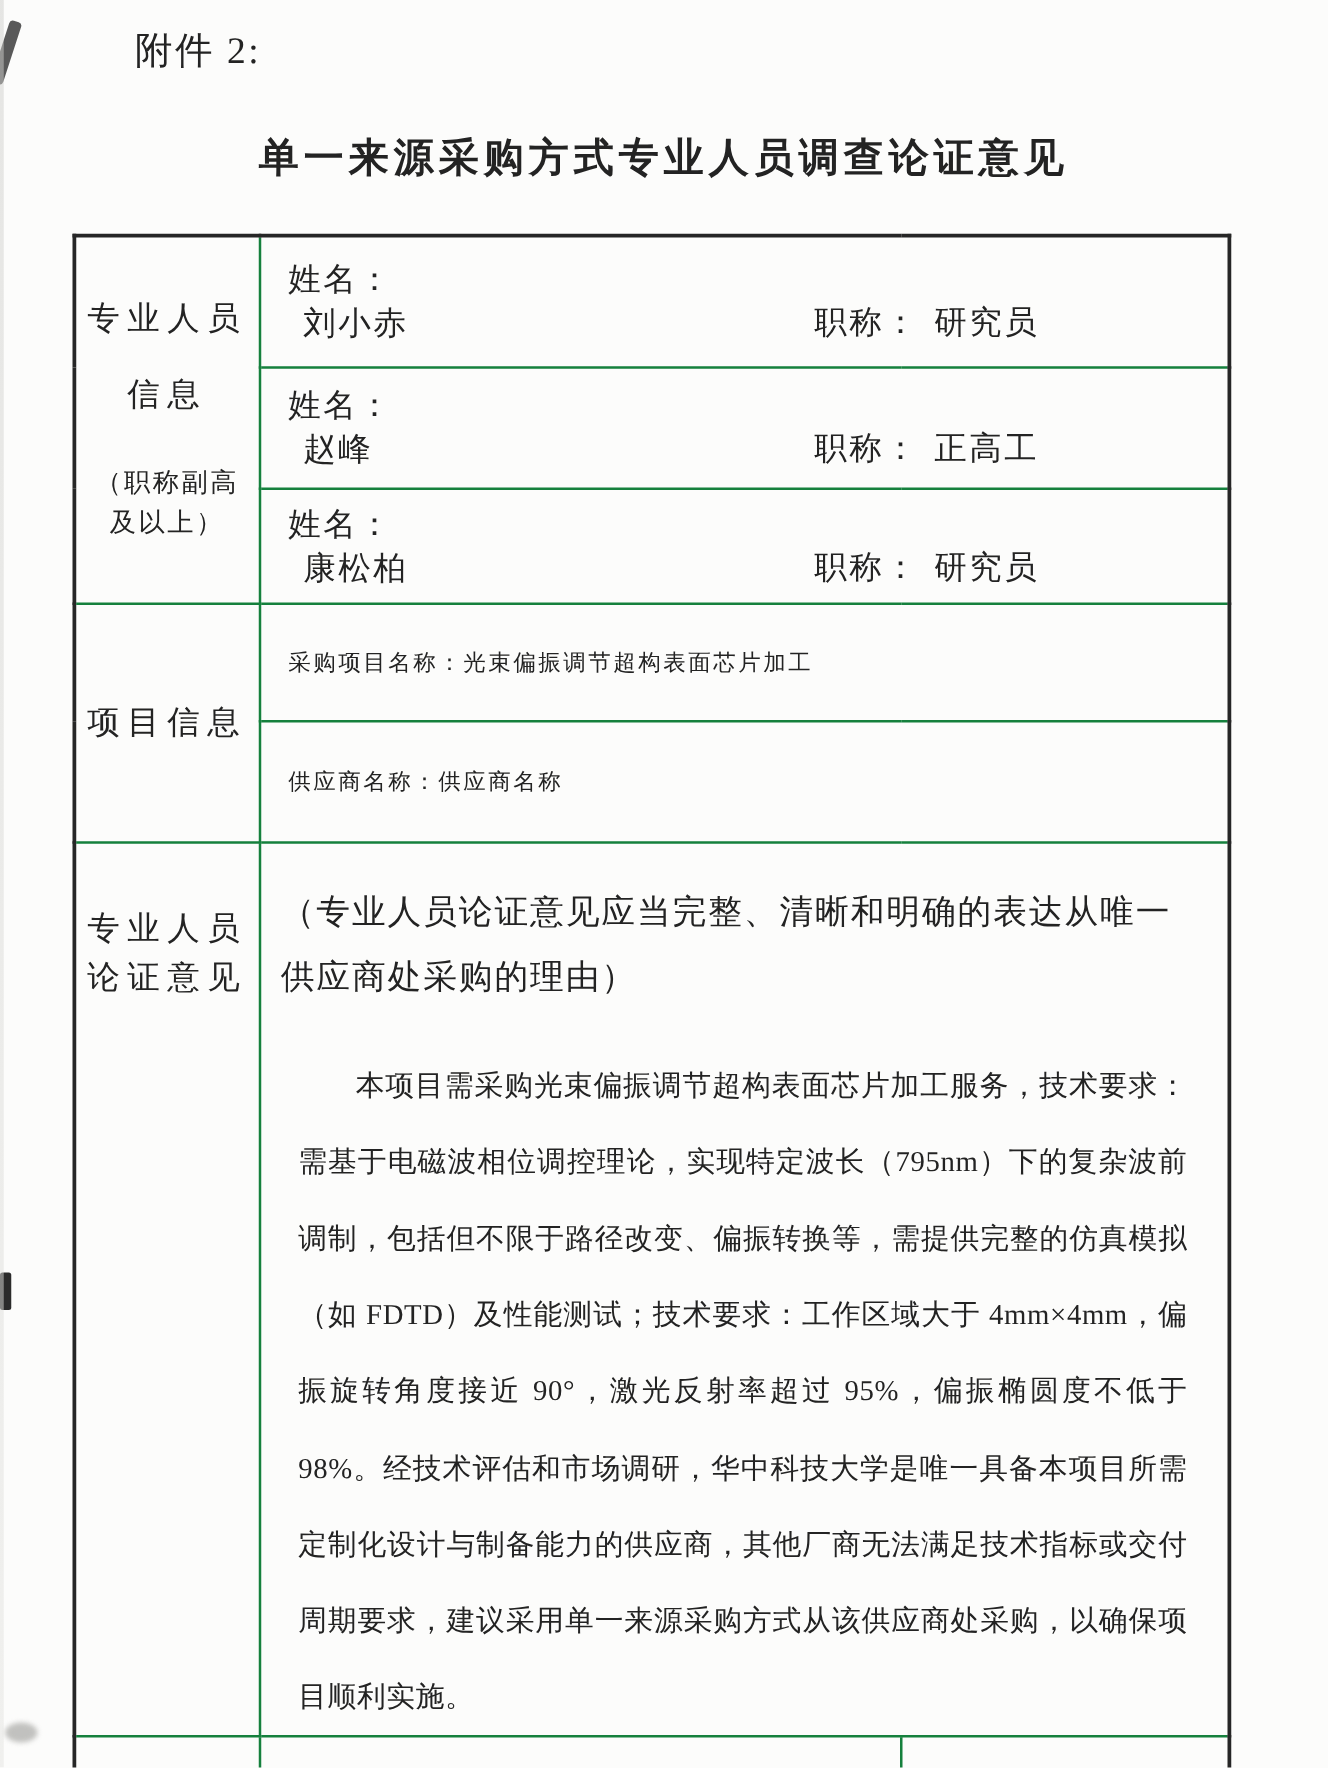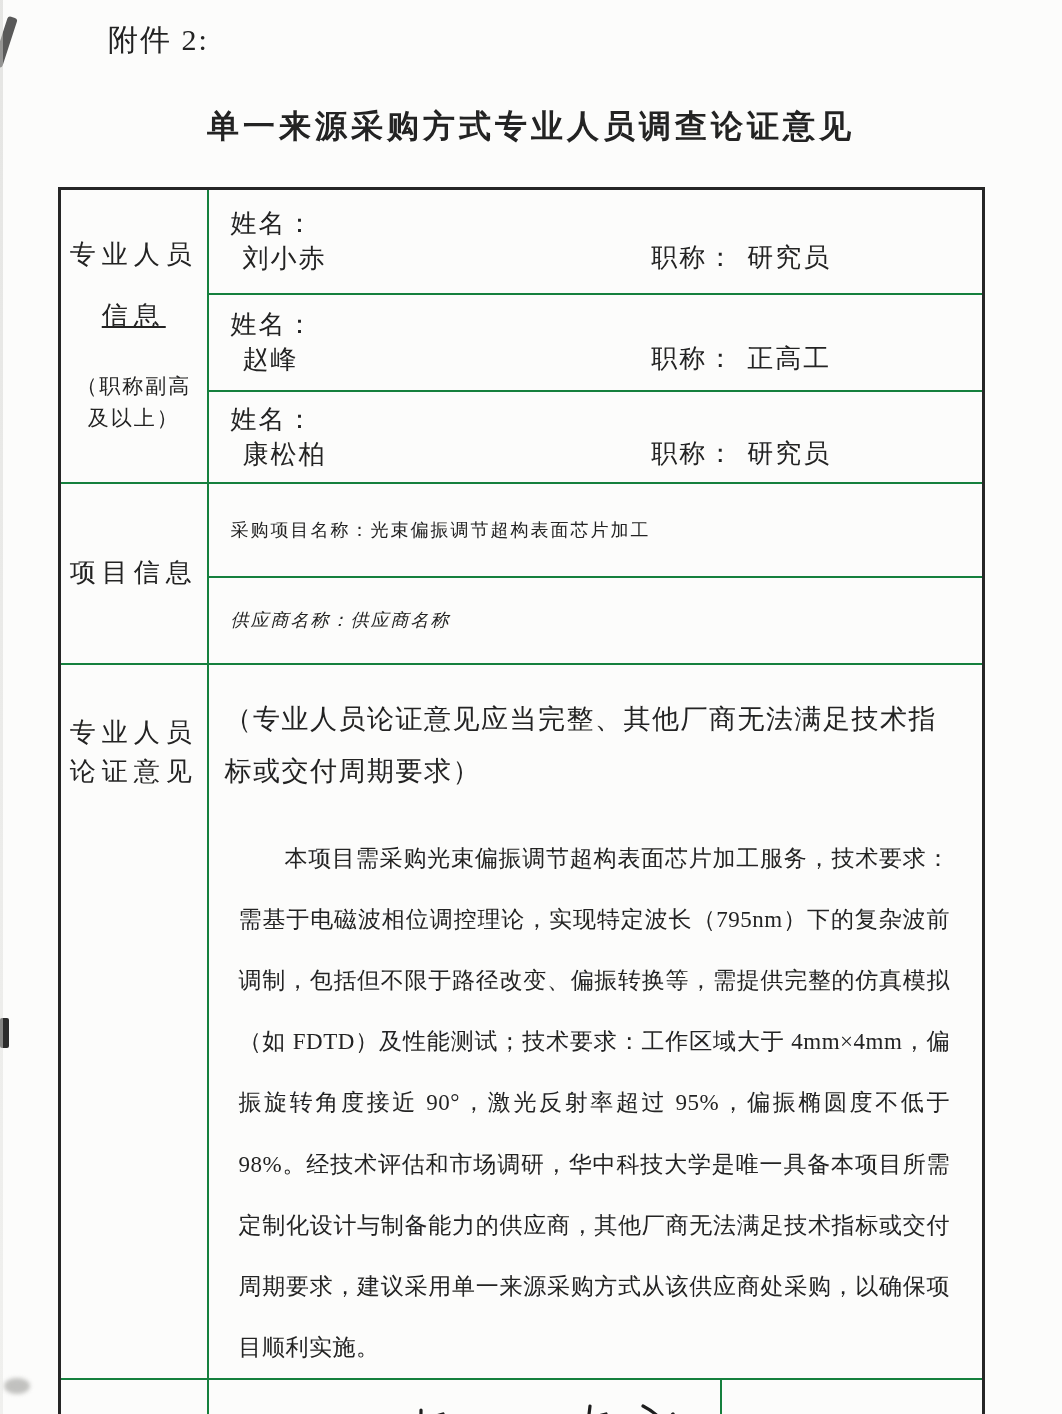--- a/index.html
+++ b/index.html
@@ -51,21 +51,21 @@
   col.c-main { width: auto; }
   col.c-date { width: 263px; }
 
   .hdr-cell {
     text-align: center;
     font-size: 26px;
     letter-spacing: 6px;
     line-height: 1.35;
   }
   .hdr-line { display: block; }
-  .hdr-gap { margin-top: 26px; text-decoration: underline; }
+  .hdr-gap { margin-top: 26px; }
   .hdr-note {
     display: block;
     margin: 38px auto 0;
     font-size: 21px;
     letter-spacing: 2px;
     line-height: 1.5;
     width: 124px;
   }
 
   .kv-row { display: flex; align-items: center; padding-left: 22px; font-size: 26px; letter-spacing: 2px; }
@@ -175,37 +175,37 @@
     <td rowspan="2" class="hdr-cell">
       <span class="hdr-line">项目信息</span>
     </td>
     <td colspan="2">
       <div class="proj-row">
         <span>采购项目名称：</span>
         <span>光束偏振调节超构表面芯片加工</span>
       </div>
     </td>
   </tr>
-  <tr style="height:87px;font-style:italic;">
+  <tr style="height:97px;">
     <td colspan="2">
       <div class="proj-row">
         <span>供应商名称：</span>
         <span>供应商名称</span>
       </div>
     </td>
   </tr>
 
   <tr style="height:480px;">
     <td class="hdr-cell" style="vertical-align:top; padding-top:50px;">
       <span class="hdr-line">专业人员</span>
       <span class="hdr-line" style="margin-top:4px;">论证意见</span>
     </td>
     <td colspan="2" class="opinion-cell">
       <div class="opinion-inner">
-        <div class="opinion-instruction">（专业人员论证意见应当完整、其他厂商无法满足技术指标或交付周期要求）</div>
+        <div class="opinion-instruction">（专业人员论证意见应当完整、清晰和明确的表达从唯一供应商处采购的理由）</div>
         <div class="opinion-body">本项目需采购光束偏振调节超构表面芯片加工服务，技术要求：需基于电磁波相位调控理论，实现特定波长（795nm）下的复杂波前调制，包括但不限于路径改变、偏振转换等，需提供完整的仿真模拟（如 FDTD）及性能测试；技术要求：工作区域大于 4mm×4mm，偏振旋转角度接近 90°，激光反射率超过 95%，偏振椭圆度不低于 98%。经技术评估和市场调研，华中科技大学是唯一具备本项目所需定制化设计与制备能力的供应商，其他厂商无法满足技术指标或交付周期要求，建议采用单一来源采购方式从该供应商处采购，以确保项目顺利实施。</div>
       </div>
     </td>
   </tr>
 
   <tr style="height:211px;">
     <td class="hdr-cell">
       
       
     </td>

